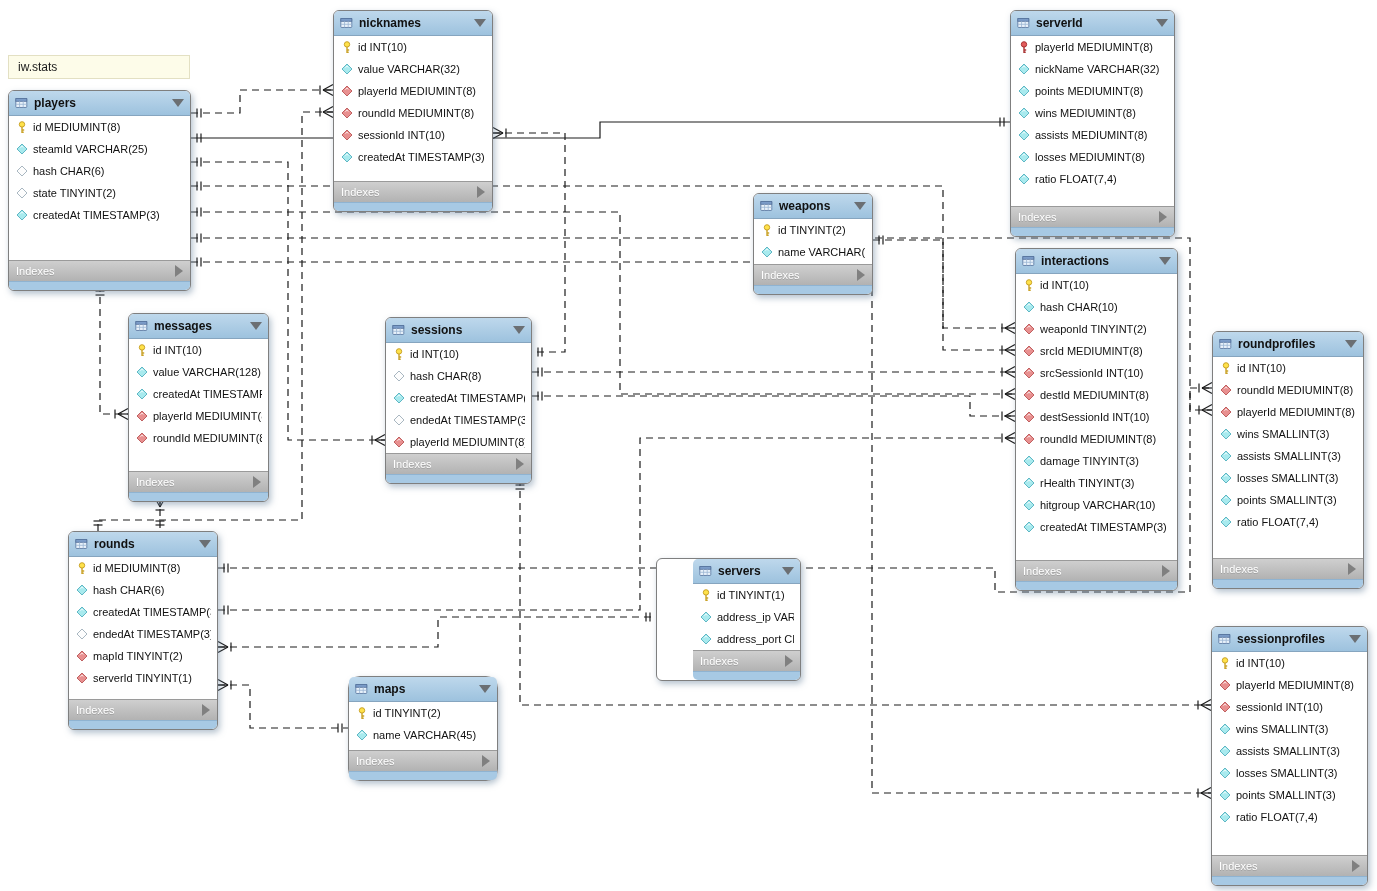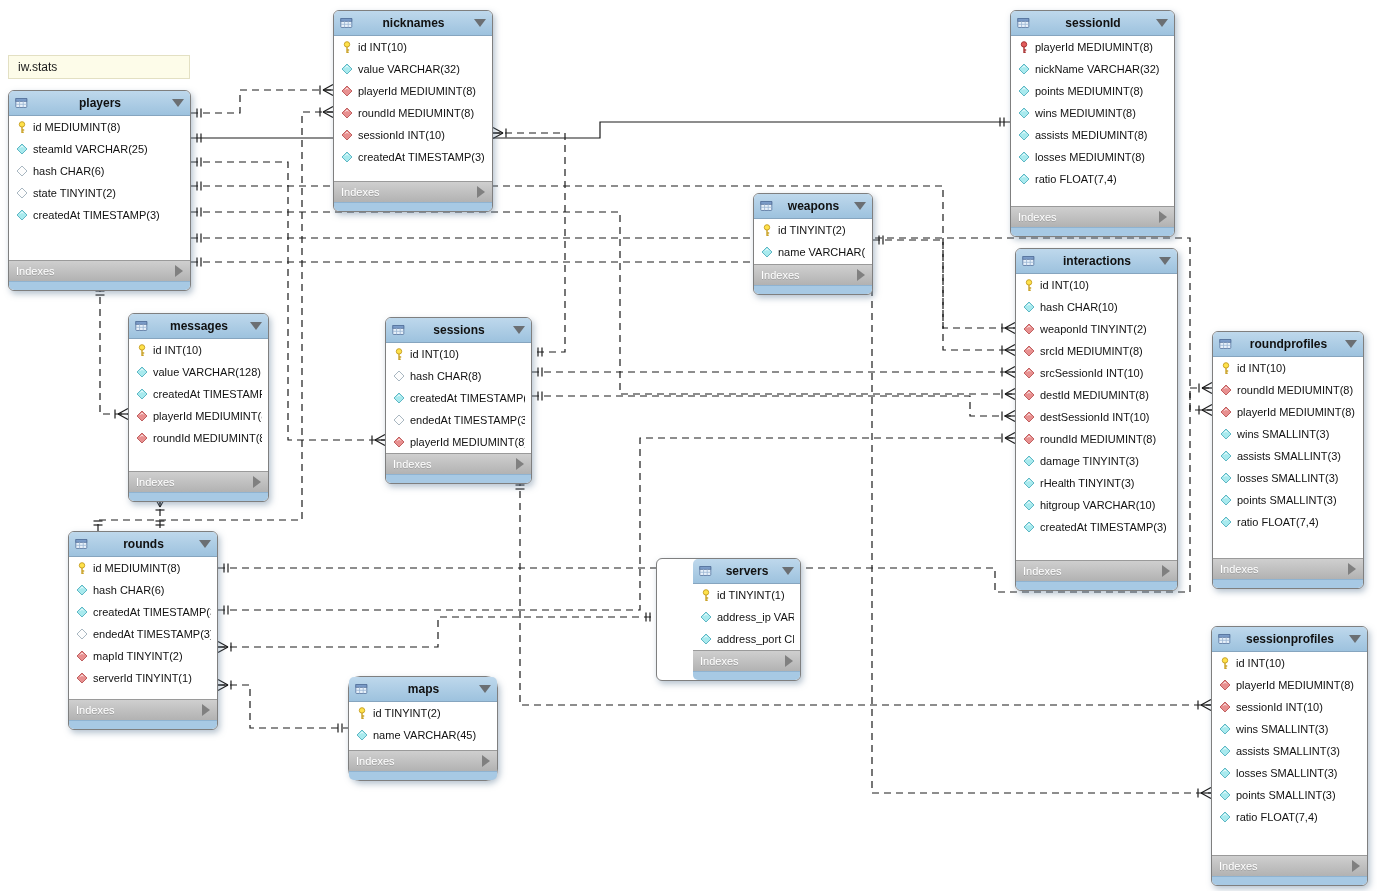--- a/index.html
+++ b/index.html
@@ -4,21 +4,21 @@
 <style>
   html,body{margin:0;padding:0;background:#ffffff;font-family:"Liberation Sans",sans-serif;}
   #diagram{position:relative;width:1377px;height:891px;background:#ffffff;overflow:hidden;}
   #wires{position:absolute;left:0;top:0;z-index:1;}
   .schema-label{position:absolute;z-index:2;background:#fdfce9;border:1px solid #e3e0c3;
     font-size:12px;color:#1a1a1a;display:flex;align-items:center;padding:0 9px;box-sizing:border-box;}
   .tbl{position:absolute;z-index:2;background:#ffffff;border:1px solid #7f7f7f;border-radius:6px;
     box-shadow:2px 3px 6px rgba(110,135,160,.5);box-sizing:border-box;}
   .tbl-hd{height:24px;display:flex;align-items:center;gap:6px;padding:0 6px;
     background:linear-gradient(#bed8ec,#9dc2de);border-bottom:1px solid #86a5bf;
-    border-radius:5px 5px 0 0;font-size:12px;font-weight:bold;color:#111;text-align:center;}
+    border-radius:5px 5px 0 0;font-size:12px;font-weight:bold;color:#111;}
   .tbl-hd .tbl-title{flex:1;white-space:nowrap;overflow:hidden;}
   .hd-arrow{width:0;height:0;border-left:6px solid transparent;border-right:6px solid transparent;
     border-top:8px solid #6b6f73;}
   .tbl-body{padding:0;}
   .col-row{height:22px;display:flex;align-items:center;gap:5px;padding:0 6px;font-size:11px;color:#111;}
   .col-label{white-space:nowrap;overflow:hidden;}
   .col-ic{width:13px;height:13px;flex:0 0 13px;display:flex;align-items:center;justify-content:center;}
   .tbl-idx{height:20px;background:linear-gradient(#cfcfcf,#b2b2b2);border-top:1px solid #9a9a9a;
     display:flex;align-items:center;justify-content:space-between;padding:0 7px;
     font-size:11px;font-weight:normal;color:#ffffff;text-shadow:0 1px 0 rgba(0,0,0,0.15);}
@@ -346,21 +346,21 @@
       </div>
       <div class="tbl" style="left: 1010px; top: 10px; width: 165px;">
         <div class="tbl-hd">
           <span class="col-ic">
             <svg width="16" height="14" viewBox="0 0 16 14">
               <rect x="1" y="1.5" width="13.5" height="11" rx="1" fill="#e8f1fa" stroke="#55729c"></rect>
               <rect x="1" y="1.5" width="13.5" height="3.4" fill="#7b9cc8" stroke="#55729c"></rect>
               <path d="M5.6 4.9 V12.4 M10.1 4.9 V12.4 M1 8.6 H14.5" stroke="#9db6d4" stroke-width="1" fill="none"></path>
             </svg>
           </span>
-          <span class="tbl-title">sessionId</span>
+          <span class="tbl-title">serverId</span>
           <span class="hd-arrow"></span>
         </div>
         <div class="tbl-body" style="height:170px">
           <div class="col-row">
             <span class="col-ic">
               <svg width="12" height="13" viewBox="0 0 12 13">
                 <circle cx="6" cy="3.4" r="2.7" fill="#e25b5b" stroke="#a83232" stroke-width="1"></circle>
                 <path d="M6 6 V12 M6 9 h2.2 M6 11.2 h1.7" stroke="#a83232" stroke-width="1.4" fill="none"></path>
               </svg>
             </span>

